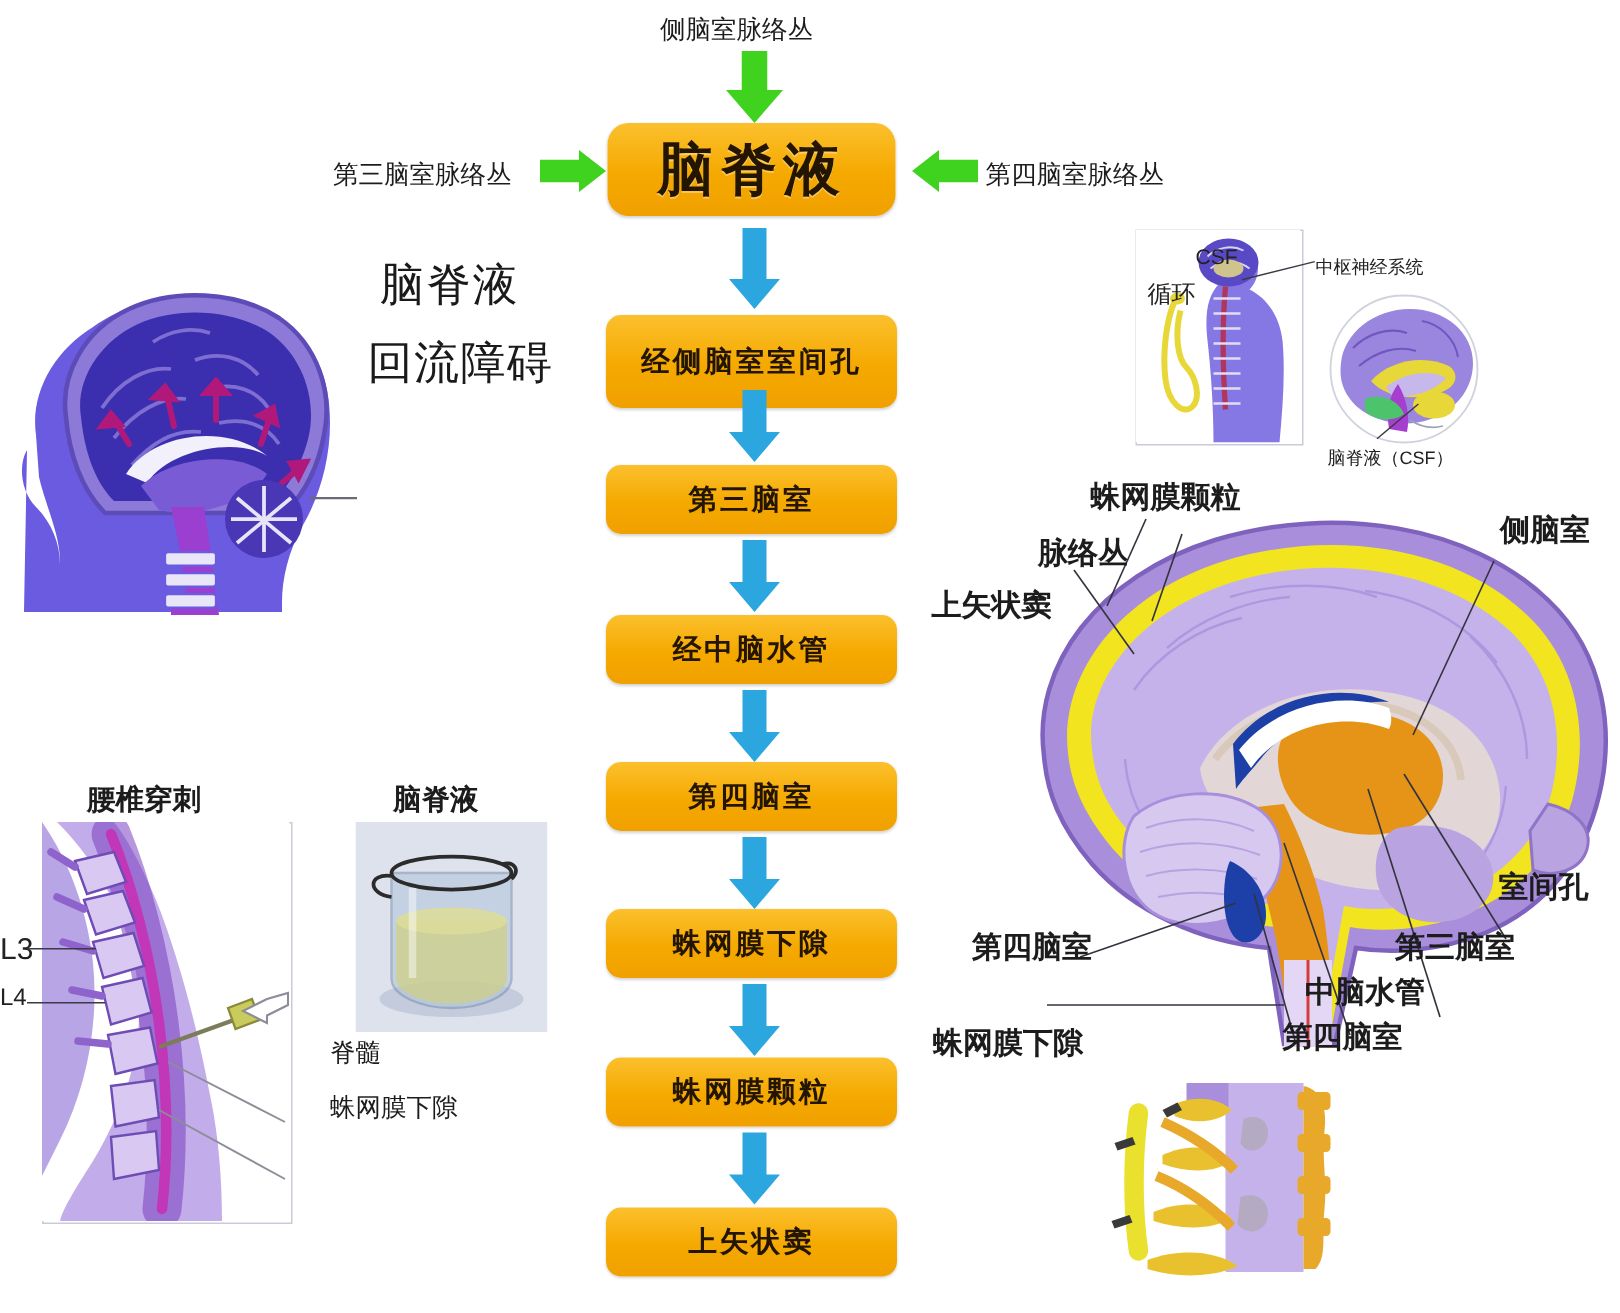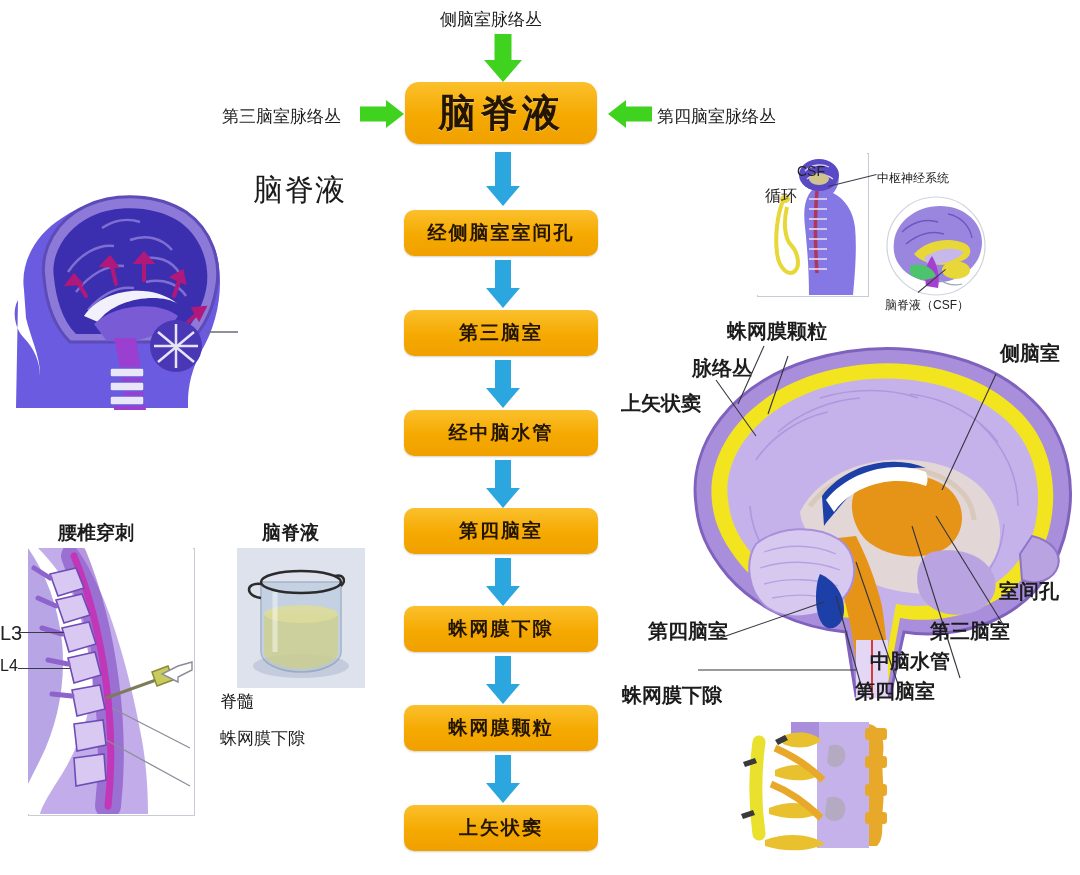--- a/index.html
+++ b/index.html
@@ -90,21 +90,21 @@
       <div class="head"></div>
   </div>
   <div class="cn-label" style="left:657px;top:105px;">第四脑室脉络丛</div>
 
   <div class="flow-box main" style="left:405px;top:82px;width:192px;height:62px;">脑脊液</div>
 
   <div class="arrow-down" style="left:483px;top:152px;width:40px;height:54px;">
     <div class="shaft" style="height:36px;"></div>
       <div class="head"></div>
   </div>
-  <div class="flow-box step" style="left:404px;top:210px;width:194px;height:46px;font-family:Liberation Serif, serif;">经侧脑室室间孔</div>
+  <div class="flow-box step" style="left:404px;top:210px;width:194px;height:62px;font-family:Liberation Serif, serif;">经侧脑室室间孔</div>
 
   <div class="arrow-down" style="left:483px;top:260px;width:40px;height:48px;">
     <div class="shaft" style="height:30px;"></div>
       <div class="head"></div>
   </div>
   <div class="flow-box step" style="left:404px;top:310px;width:194px;height:46px;">第三脑室</div>
 
   <div class="arrow-down" style="left:483px;top:360px;width:40px;height:48px;">
     <div class="shaft" style="height:30px;"></div>
       <div class="head"></div>
@@ -190,20 +190,21 @@
     <g fill="#E9E6F7" stroke="#6A5BE0" stroke-width="1.5">
       <rect x="100" y="218" width="34" height="9" rx="2"></rect>
       <rect x="100" y="232" width="34" height="9" rx="2"></rect>
       <rect x="100" y="246" width="34" height="9" rx="2"></rect>
     </g>
 
     <line x1="196" y1="182" x2="228" y2="182" stroke="#6b6b78" stroke-width="1.5"></line>
   </svg>
 
   <div class="cn-big" style="left:253px;top:170px;">脑脊液</div>
+  <div class="cn-big" style="left:245px;top:222px;">回流障碍</div>
 
   <div class="cn-mid" style="left:58px;top:520px;font-size:19px;">腰椎穿刺</div>
   <div class="panel-border" style="left:28px;top:548px;width:165px;height:266px;"></div>
 
   <svg class="abs" style="left:28px;top:548px;" width="165" height="266" viewBox="0 0 165 266">
     <rect width="165" height="266" fill="#ffffff"></rect>
 
     <path d="M10 0 C40 30 60 70 64 110 C68 150 56 190 34 226 C20 248 14 258 12 266 L120 266
              C120 240 118 210 112 182 C104 140 92 92 76 52 C66 28 56 10 48 0 Z" fill="#B79FE6" opacity="0.85"></path>
     <path d="M0 0 C18 26 30 58 34 94 C38 134 30 176 12 212 L0 236 Z" fill="#9A7FDB" opacity="0.7"></path>

